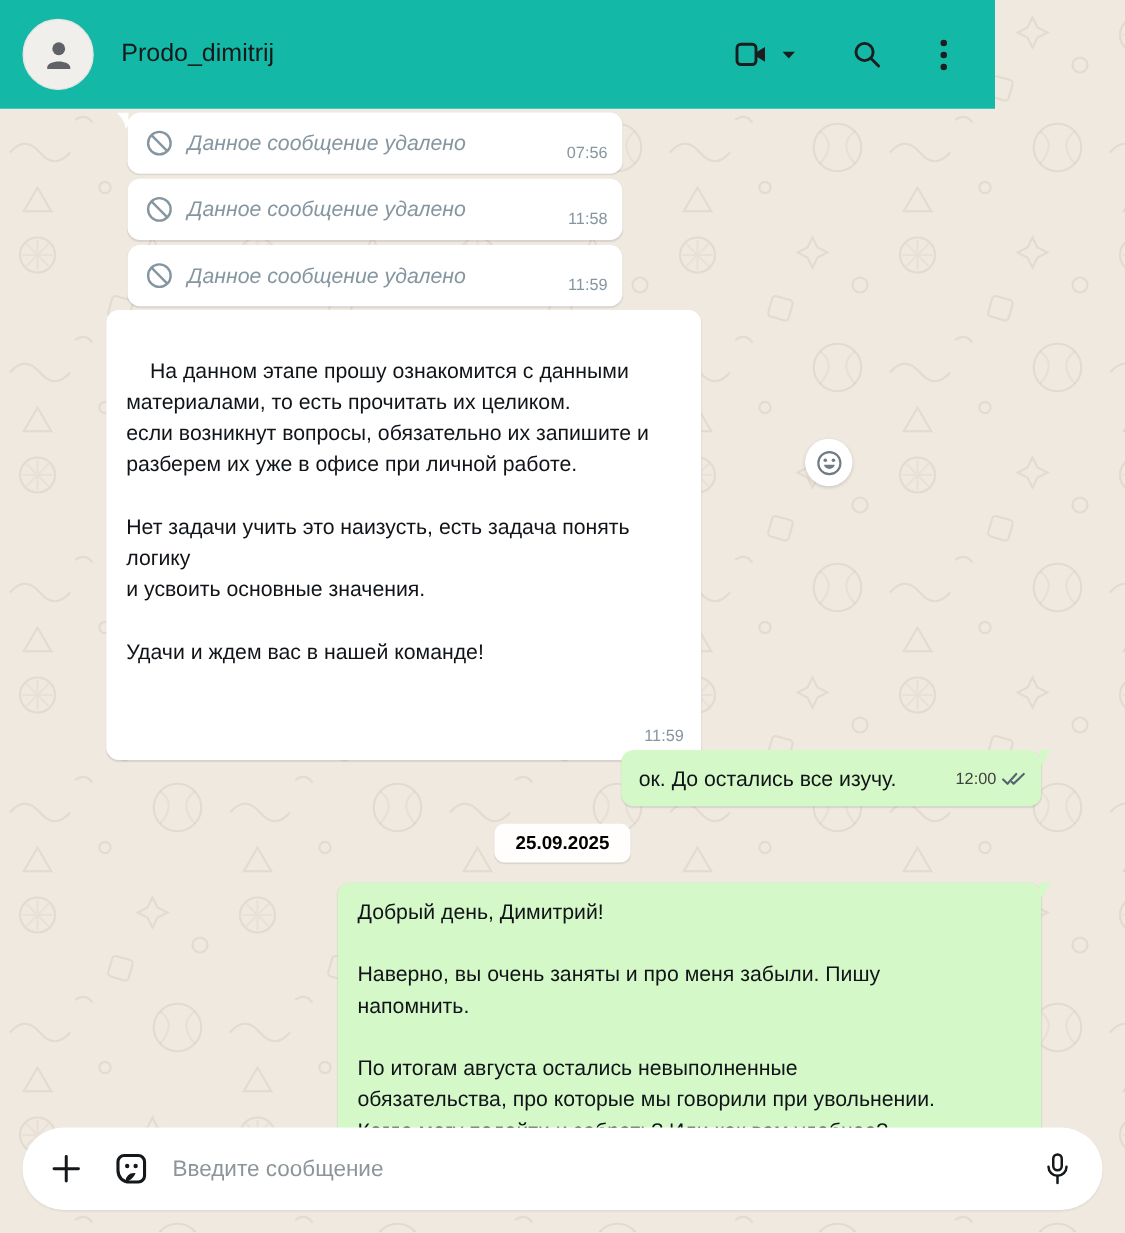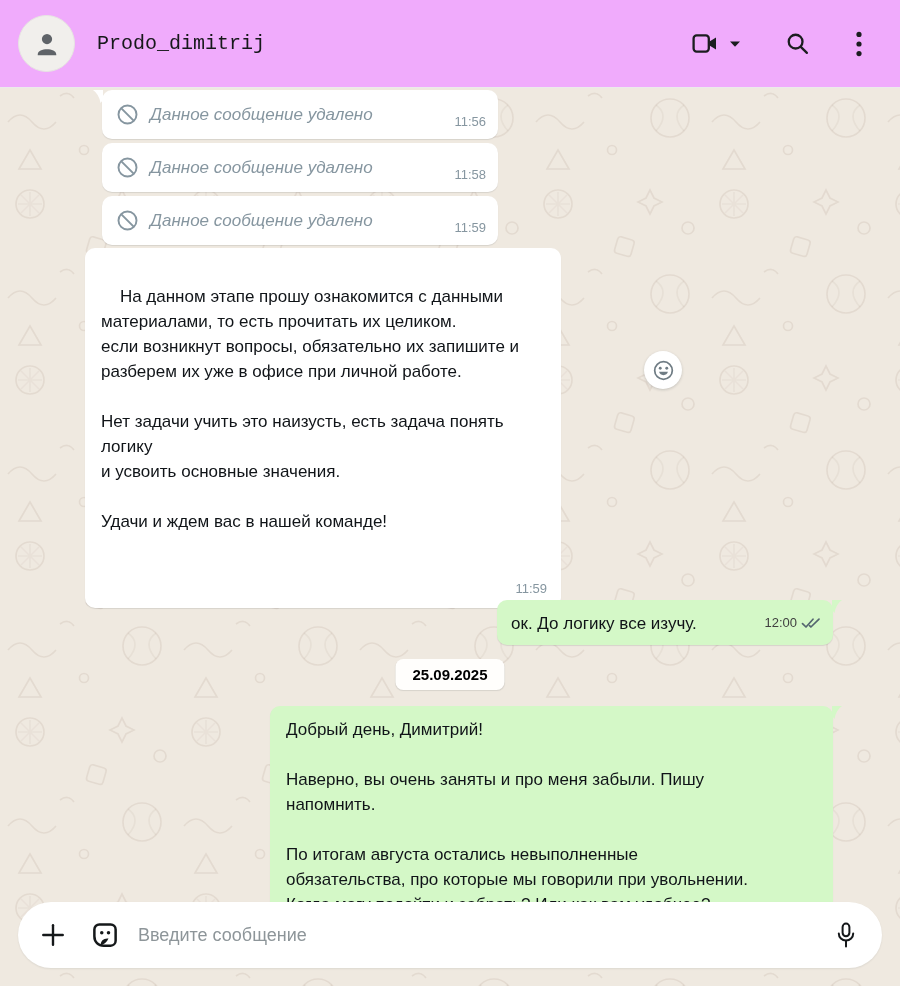--- a/index.html
+++ b/index.html
@@ -6,25 +6,24 @@
   html,body { width:900px; height:986px; }
   body {
     font-family:"Liberation Sans","DejaVu Sans",sans-serif;
     background:#efe9e0;
     position:relative;
     overflow:hidden;
     color:#111b21;
   }
   
   .header {
-    position:absolute; top:0; left:0; width:900px; height:88px;
-    background:#f0abfc; border-bottom:1px solid #ebebeb;
+    position:absolute; top:0; left:0; width:796px; height:88px;
+    background:#14b8a6; border-bottom:1px solid #ebebeb;
     display:flex; align-items:center; z-index:30;
     padding:0 38px 0 18px;
-    font-family:Liberation Mono, monospace;
   }
   .avatar {
     width:57px; height:57px; border-radius:50%;
     background:#f1efec; border:1px solid #e7e5e2;
     display:flex; align-items:center; justify-content:center;
     flex:0 0 auto;
   }
   .contact-name {
     margin-left:22px; font-size:20px; font-weight:500; color:#16181a;
     flex:1 1 auto; white-space:nowrap; overflow:hidden;
@@ -174,21 +173,21 @@
 
   <div class="bubble deleted-bubble" style="top:2px;">
     <svg class="tail tail-left" width="10" height="14" viewBox="0 0 10 14">
       <path d="M10 0 H0 Q6 4 7.5 13 L10 10 Z" fill="#ffffff"></path>
     </svg>
     <svg width="23" height="23" viewBox="0 0 24 24">
       <circle cx="12" cy="12" r="9.4" fill="none" stroke="#8696a0" stroke-width="2"></circle>
       <line x1="5.6" y1="5.6" x2="18.4" y2="18.4" stroke="#8696a0" stroke-width="2"></line>
     </svg>
     <span class="deleted-text">Данное сообщение удалено</span>
-    <span class="msg-time">11:56</span>
+    <span class="msg-time">07:56</span>
   </div>
 
   <div class="bubble deleted-bubble" style="top:55px;">
     <svg width="23" height="23" viewBox="0 0 24 24">
       <circle cx="12" cy="12" r="9.4" fill="none" stroke="#8696a0" stroke-width="2"></circle>
       <line x1="5.6" y1="5.6" x2="18.4" y2="18.4" stroke="#8696a0" stroke-width="2"></line>
     </svg>
     <span class="deleted-text">Данное сообщение удалено</span>
     <span class="msg-time">11:58</span>
   </div>
@@ -221,21 +220,21 @@
       <circle cx="8.6" cy="9.6" r="1.5" fill="#6f7c84"></circle>
       <circle cx="15.4" cy="9.6" r="1.5" fill="#6f7c84"></circle>
       <path d="M7.4 13.4 a4.8 4.8 0 0 0 9.2 0 z" fill="#6f7c84"></path>
     </svg>
   </div>
 
   <div class="bubble out outgoing-short">
     <svg class="tail tail-right" width="10" height="14" viewBox="0 0 10 14">
       <path d="M0 0 H10 Q4 4 2.5 13 L0 10 Z" fill="#d4f8c7"></path>
     </svg>
-    <span class="txt">ок. До логику все изучу.</span>
+    <span class="txt">ок. До остались все изучу.</span>
     <span class="meta-inline">
       <span>12:00</span>
       <svg width="20" height="12" viewBox="0 0 20 12">
         <path d="M1.5 6.6 L5 10 L12 2.2" fill="none" stroke="#54656f" stroke-width="1.7" stroke-linecap="round" stroke-linejoin="round"></path>
         <path d="M8.5 8.6 L9.9 10 L18 2.2" fill="none" stroke="#54656f" stroke-width="1.7" stroke-linecap="round" stroke-linejoin="round"></path>
       </svg>
     </span>
   </div>
 
   <div class="date-chip">

